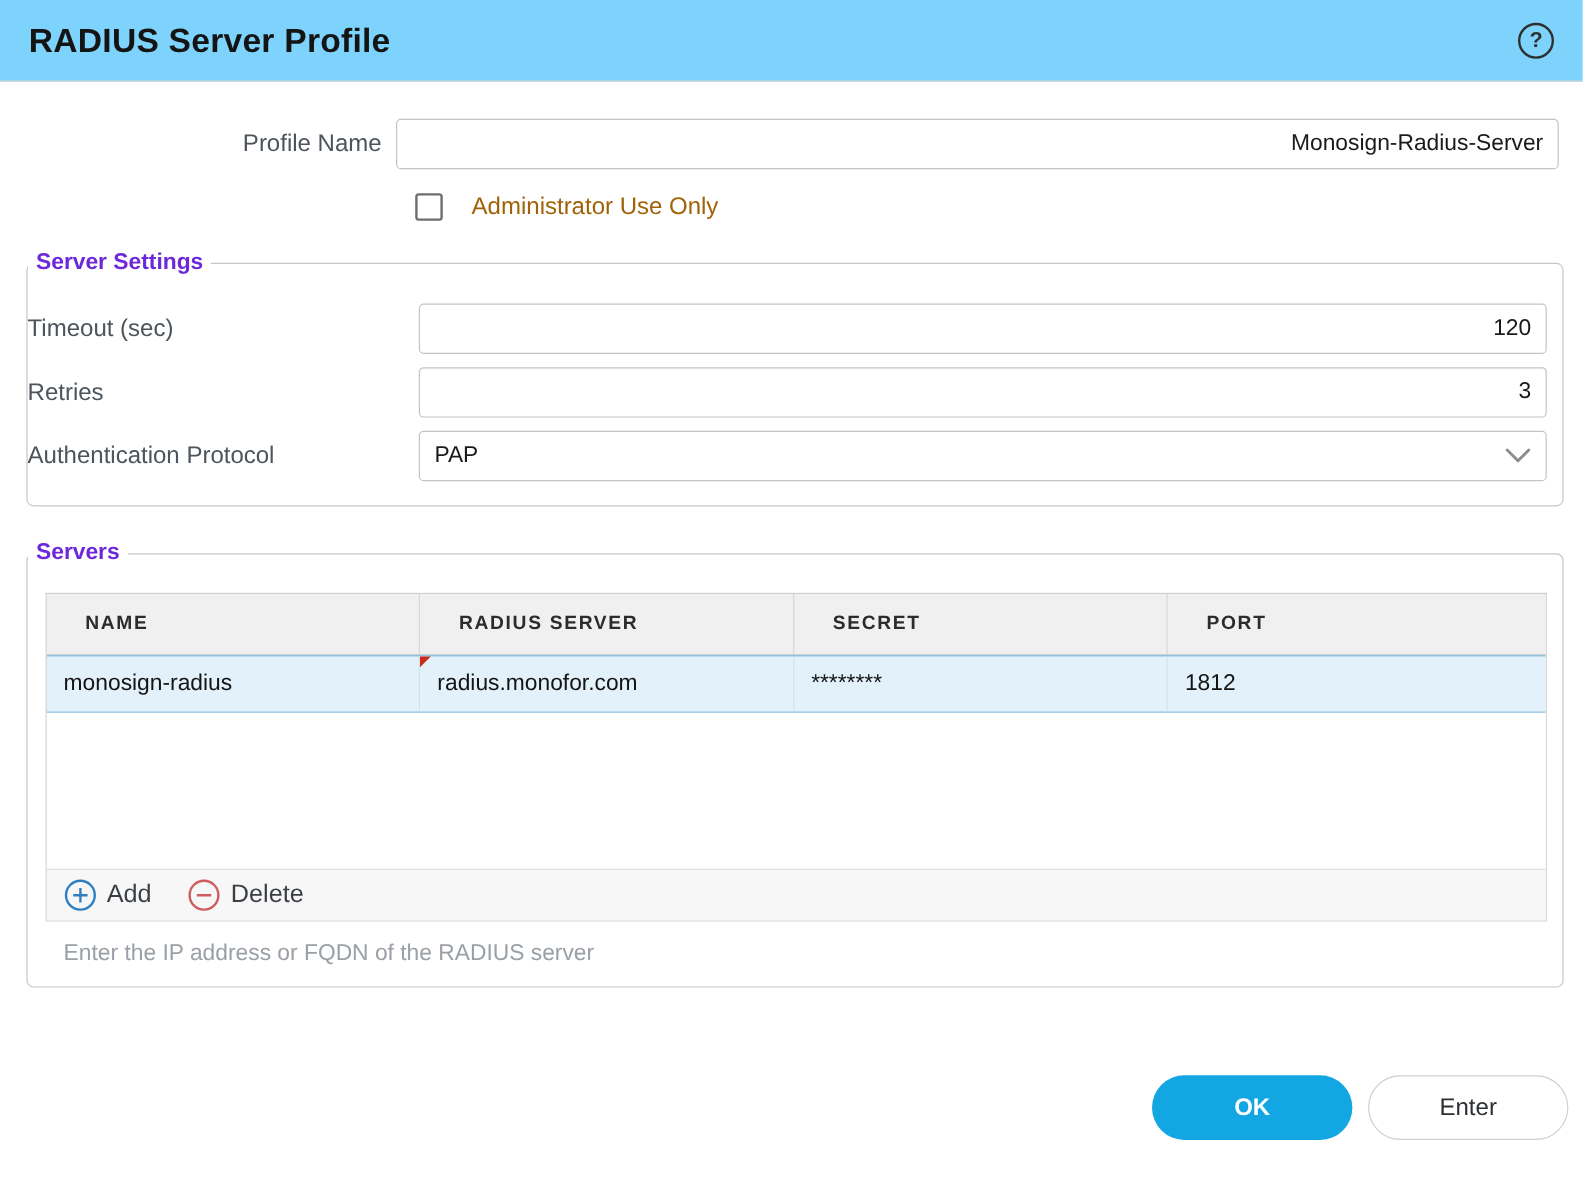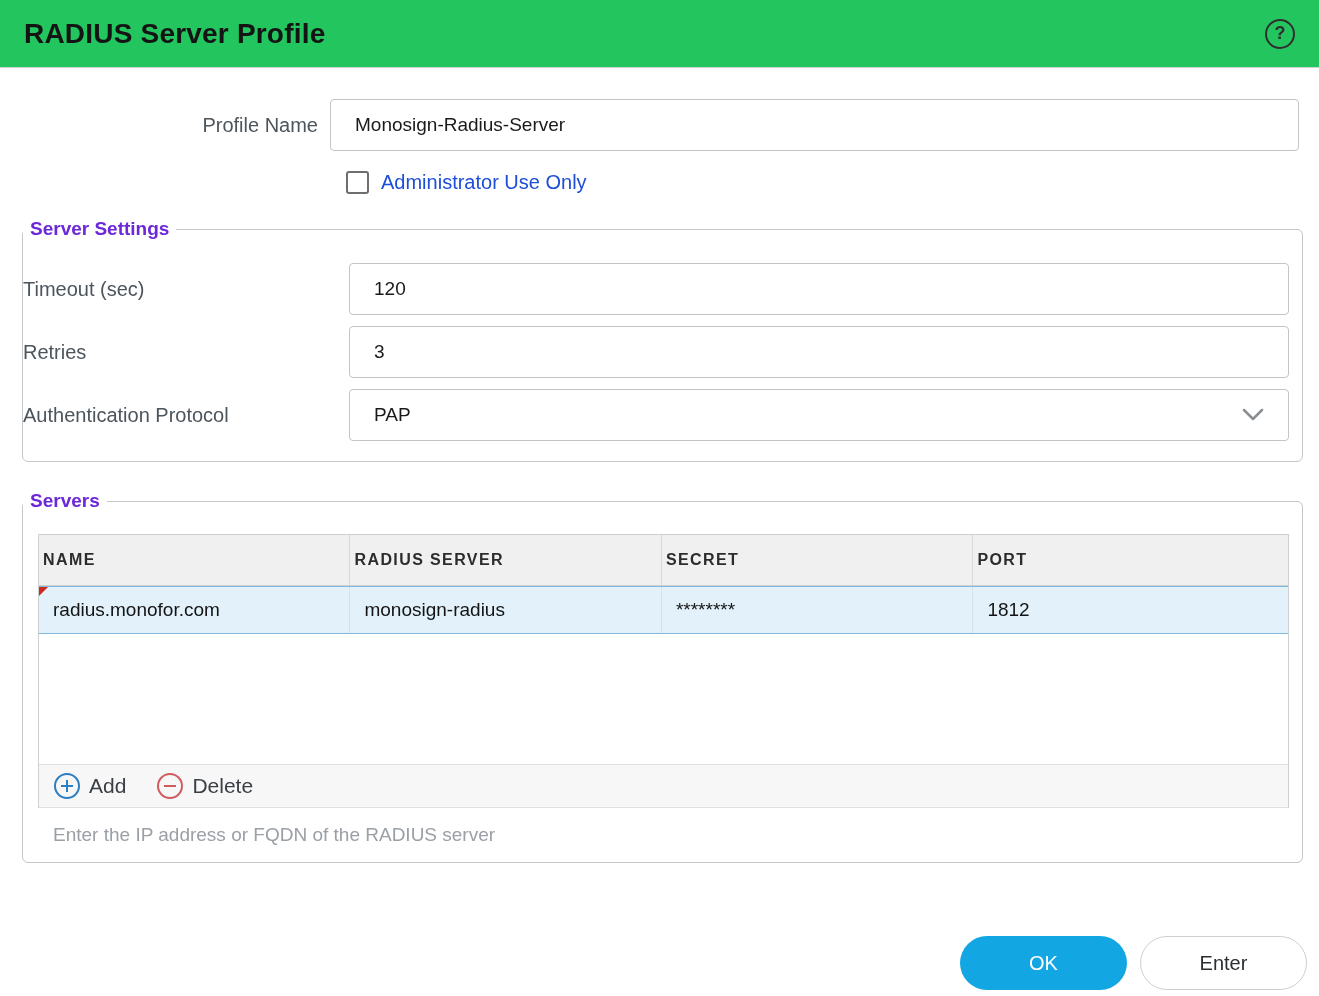--- a/index.html
+++ b/index.html
@@ -1,49 +1,49 @@
 <!DOCTYPE html>
 <html><head>
 <meta charset="utf-8">
 <style>
   * { box-sizing: border-box; margin: 0; padding: 0; }
   html, body { width: 1319px; height: 996px; background: #fff; overflow: hidden; }
   body { font-family: "Liberation Sans", sans-serif; color: #2b2f33; }
 
   
   .hdr {
-    height: 68px; background: #22c55e; border-bottom: 1px solid #d2d2d2;
+    height: 68px; background: #7dd3fc; border-bottom: 1px solid #d2d2d2;
     display: flex; align-items: center; padding: 0 24px;
   }
   .hdr h1 { font-size: 28px; font-weight: 600; color: #141414; letter-spacing: .2px; }
   .hdr .help {
     margin-left: auto; width: 30px; height: 30px; border: 2px solid #2f2f2f; border-radius: 50%;
     display: flex; align-items: center; justify-content: center;
     font-size: 18px; font-weight: 700; color: #2f2f2f; cursor: pointer;
   }
 
   
   .frm-label { color: #4c545c; font-size: 20px; }
   input[type=text], .selectbox {
-    height: 52px; border: 1px solid #c4c4c4; border-radius: 4px; background: #fff;
+    height: 42px; border: 1px solid #c4c4c4; border-radius: 4px; background: #fff;
     font-family: "Liberation Sans", sans-serif; font-size: 19px; color: #1a1a1a;
-    padding: 0 24px; width: 100%;
+    padding: 0 12px; width: 100%; text-align: right;
   }
   .selectbox { display: flex; align-items: center; justify-content: space-between; cursor: pointer; }
 
   .profile-row { display: flex; align-items: center; margin: 31px 20px 0 0; }
   .profile-row .frm-label { width: 330px; text-align: right; padding-right: 12px; flex: 0 0 330px; }
   .profile-row input { flex: 1; }
 
   .chk-row { display: flex; align-items: center; margin: 20px 0 0 346px; }
   .chk-row input[type=checkbox] {
     width: 23px; height: 23px; margin-right: 12px; accent-color: #fff;
     appearance: none; border: 2px solid #6e6e6e; border-radius: 3px; background: #fff; cursor: pointer;
   }
-  .chk-row .frm-label { color: #1d4ed8; }
+  .chk-row .frm-label { color: #a16207; margin-left: 12px; }
 
   
   fieldset {
     border: 1px solid #c6c6c6; border-radius: 6px;
     margin: 24px 16px 0 22px; padding: 12px 13px 20px 0;
   }
   legend {
     padding: 0 7px; font-size: 19px; font-weight: 700; color: #6d28d9;
   }
 
@@ -54,21 +54,21 @@
   .chev { width: 22px; height: 14px; flex: 0 0 22px; }
 
   
   .servers-body { margin-left: 15px; }
   .tbl { border: 1px solid #cfcfcf; border-bottom: none; }
   .tbl-head {
     display: grid; grid-template-columns: 1fr 1fr 1fr 1.01fr;
     background: #f0f0f0; border-bottom: 1px solid #cfcfcf;
   }
   .tbl-head > div {
-    height: 50px; display: flex; align-items: center; padding-left: 4px;
+    height: 50px; display: flex; align-items: center; padding-left: 32px;
     font-size: 16px; font-weight: 700; letter-spacing: 1.4px; color: #2c2c2c;
     border-right: 1px solid #d8d8d8;
   }
   .tbl-head > div:last-child { border-right: none; }
   .tbl-row {
     display: grid; grid-template-columns: 1fr 1fr 1fr 1.01fr;
     background: #e2f1fa; border-top: 1px solid #7fb9dd; border-bottom: 1px solid #7fb9dd;
     cursor: pointer;
   }
   .tbl-row > div {
@@ -89,21 +89,21 @@
   .tool-btn span.lbl { font-size: 21px; color: #3a3f45; }
   .hint { margin: 16px 0 0 15px; font-size: 19px; color: #9aa0a6; }
 
   
   .btn-bar { display: flex; justify-content: flex-end; gap: 13px; margin: 73px 12px 0 0; }
   .btn {
     width: 167px; height: 54px; border-radius: 27px; font-size: 20px;
     display: flex; align-items: center; justify-content: center; cursor: pointer;
     font-family: "Liberation Sans", sans-serif;
   }
-  .btn-ok { background: #12a6e3; color: #fff; border: none; }
+  .btn-ok { background: #12a6e3; color: #fff; border: none; font-weight: bold; }
   .btn-cancel { background: #fff; color: #2b2f33; border: 1px solid #cfcfcf; }
 </style>
 </head>
 <body>
 
 <div class="dialog">
 
   <div class="hdr">
     <h1>RADIUS Server Profile</h1>
     <div class="help">?</div>
@@ -152,25 +152,25 @@
       <div class="tbl" style="margin-top:10px;">
 
         <div class="tbl-head">
           <div>NAME</div>
           <div>RADIUS SERVER</div>
           <div>SECRET</div>
           <div>PORT</div>
         </div>
 
         <div class="tbl-row">
+          <div>monosign-radius</div>
           <div>
             <span class="edited-marker"></span>
             <span>radius.monofor.com</span>
           </div>
-          <div>monosign-radius</div>
           <div>********</div>
           <div>1812</div>
         </div>
 
         <div class="tbl-empty"></div>
 
         <div class="tbl-foot">
           <div class="tool-btn">
             <svg width="28" height="28">
               <circle cx="14" cy="14" r="12" fill="none" stroke="#2d7fc1" stroke-width="2"></circle>

